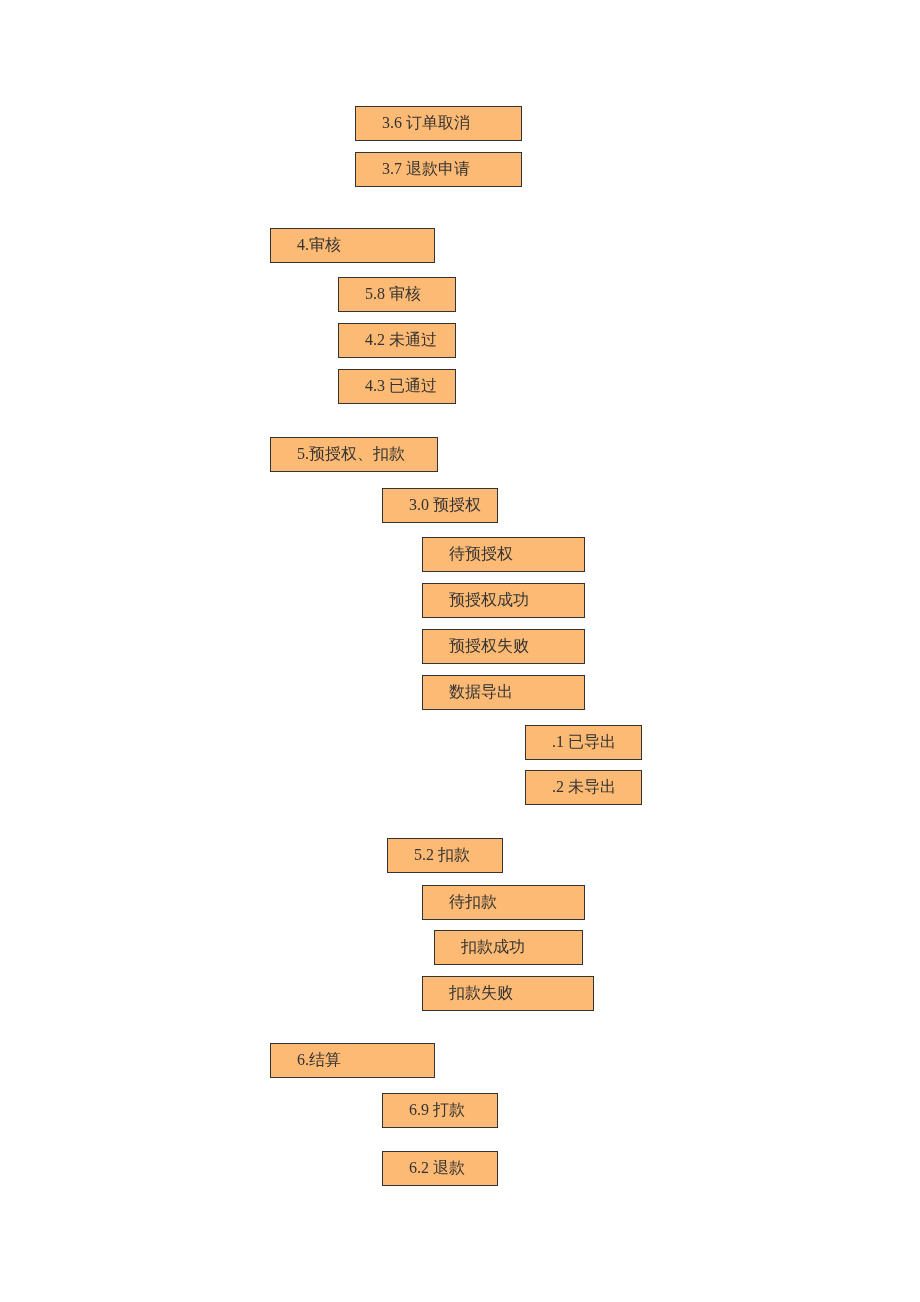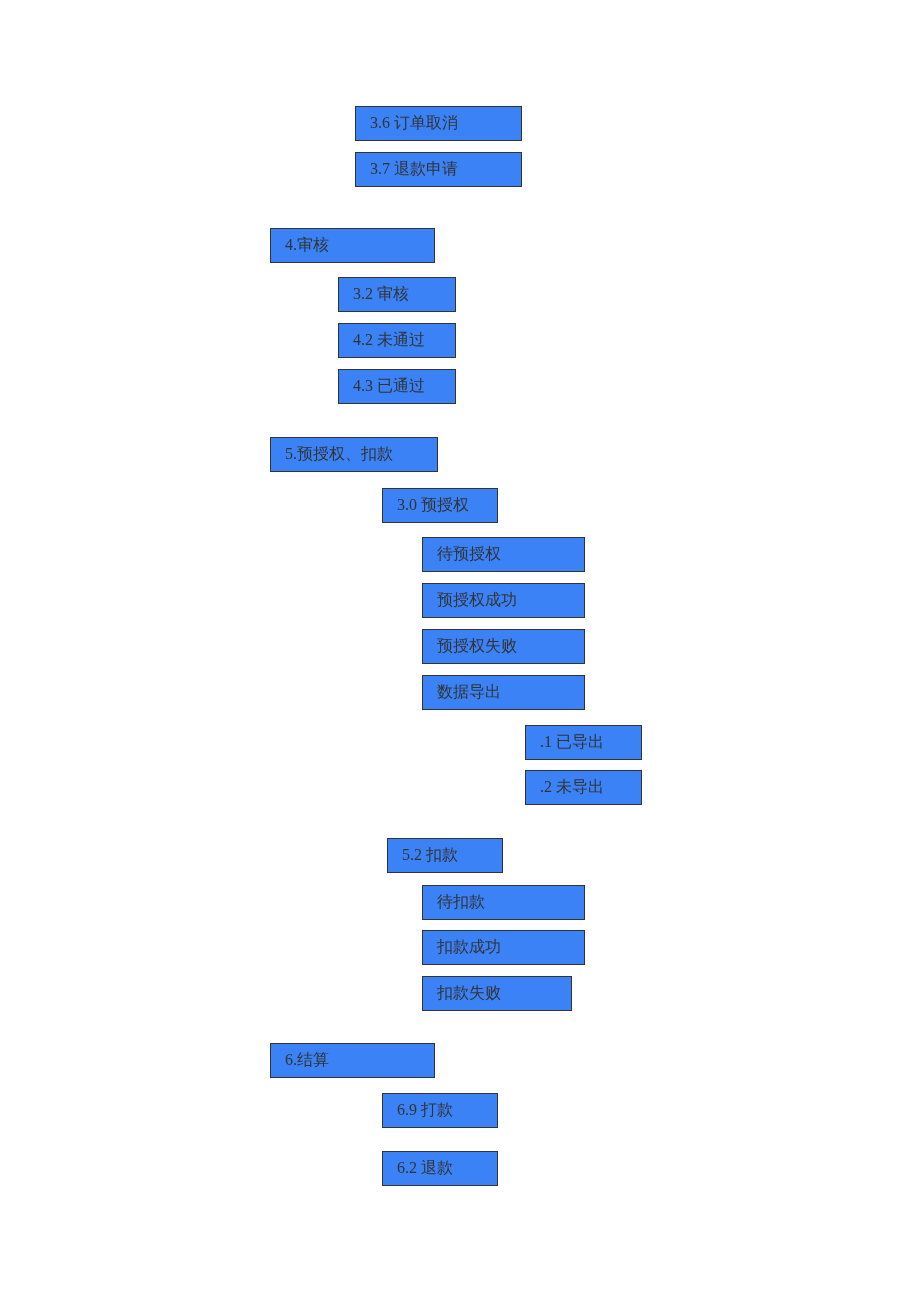--- a/index.html
+++ b/index.html
@@ -8,42 +8,42 @@
       font-family: "SimSun", "宋体", serif;
       font-size: 16px;
       color: #333;
       width: 920px;
       height: 1302px;
       position: relative;
     }
     .node {
       position: absolute;
       border: 1px solid #333;
-      background: #3b82f6;
-      padding: 6px 0;
+      background: #fdba74;
+      padding: 6px 12px;
       display: flex;
       align-items: flex-end;
     }
     .node span { padding-left: 14px; }
   </style>
 </head>
 <body>
 
 <div class="node" style="left:355px; top:106px;  width:167px;">
     <span>3.6 订单取消</span>
   </div>
 <div class="node" style="left:355px; top:152px;  width:167px;">
     <span>3.7 退款申请</span>
   </div>
 
 <div class="node" style="left:270px; top:228px;  width:165px;">
     <span>4.审核</span>
   </div>
 <div class="node" style="left:338px; top:277px;  width:118px;">
-    <span>3.2 审核</span>
+    <span>5.8 审核</span>
   </div>
 <div class="node" style="left:338px; top:323px;  width:118px;">
     <span>4.2 未通过</span>
   </div>
 <div class="node" style="left:338px; top:369px;  width:118px;">
     <span>4.3 已通过</span>
   </div>
 
 <div class="node" style="left:270px; top:437px;  width:168px;">
     <span>5.预授权、扣款</span>
@@ -69,24 +69,24 @@
 <div class="node" style="left:525px; top:770px;  width:117px;">
     <span>.2 未导出</span>
   </div>
 
 <div class="node" style="left:387px; top:838px;  width:116px;">
     <span>5.2 扣款</span>
   </div>
 <div class="node" style="left:422px; top:885px;  width:163px;">
     <span>待扣款</span>
   </div>
-<div class="node" style="left:422px; top:930px;  width:163px;">
+<div class="node" style="left:434px; top:930px;  width:149px;">
     <span>扣款成功</span>
   </div>
-<div class="node" style="left:422px; top:976px;  width:150px;">
+<div class="node" style="left:422px; top:976px;  width:172px;">
     <span>扣款失败</span>
   </div>
 
 <div class="node" style="left:270px; top:1043px; width:165px;">
     <span>6.结算</span>
   </div>
 <div class="node" style="left:382px; top:1093px; width:116px;">
     <span>6.9 打款</span>
   </div>
 <div class="node" style="left:382px; top:1139px; width:116px;margin-top:12px;">

